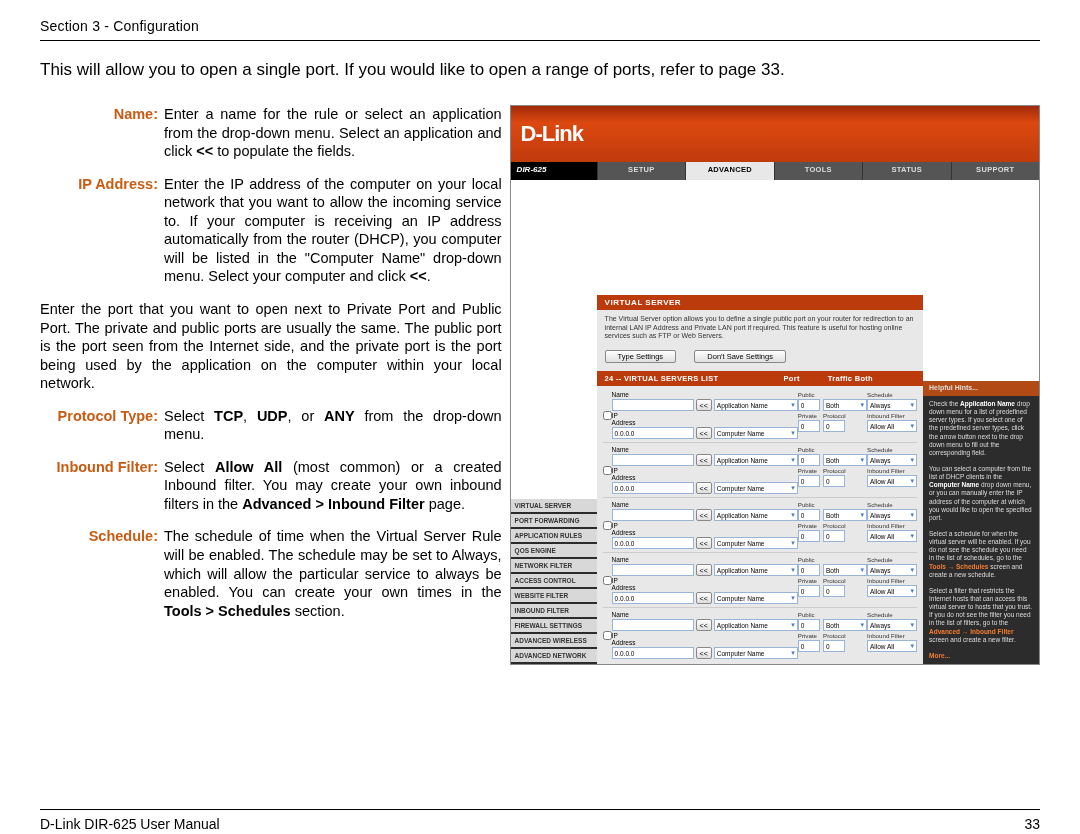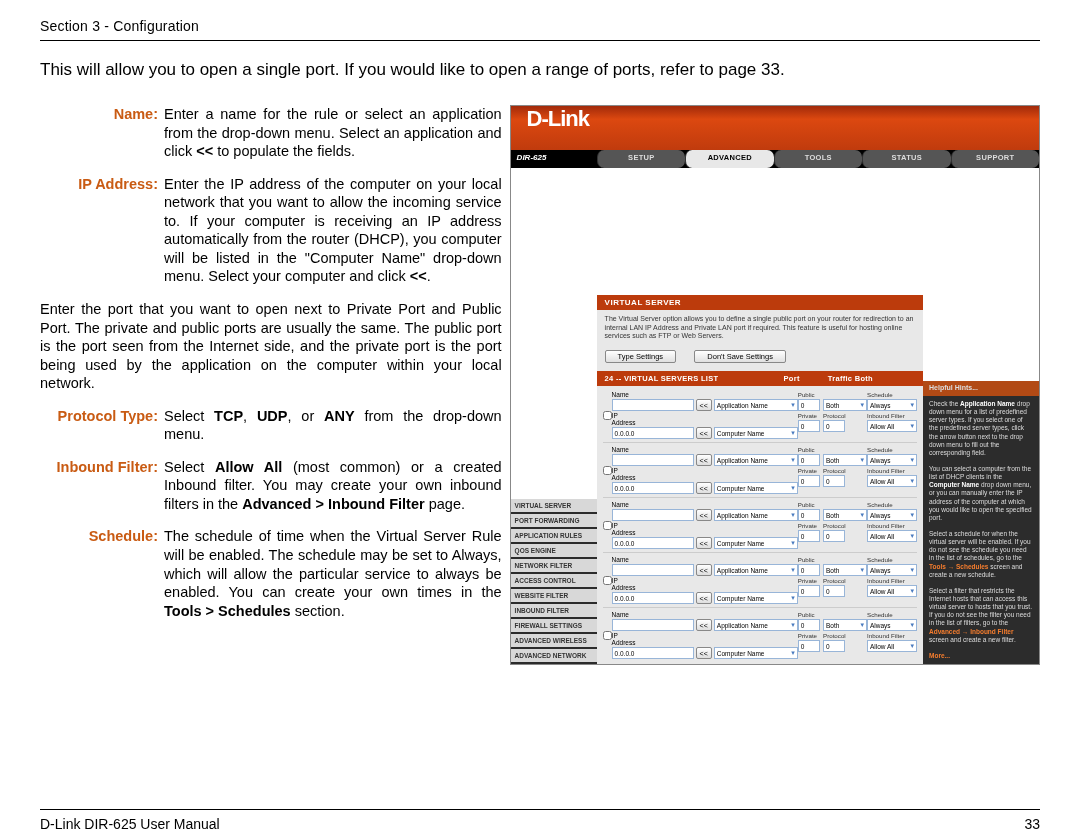--- a/index.html
+++ b/index.html
@@ -59,25 +59,25 @@
   width: 540px;
   height: 560px;
   border: 1px solid #888;
   font-size: 8px;
   background: #fff;
   overflow: hidden;
   display: flex;
   flex-direction: column;
 }
 .banner {
-  height: 44px;
+  height: 56px;
   background: linear-gradient(#a12a0a, #dc4810 30%, #c03b0d);
   display: flex;
-  align-items: flex-start;
-  padding-left: 16px;
+  align-items: center;
+  padding-left: 10px;
 }
 .brand {
   color: #fff;
   font-weight: bold;
   font-size: 22px;
   font-family: Arial, sans-serif;
   letter-spacing: -1px;
 }
 .model-row {
   display: flex;
@@ -97,21 +97,20 @@
 .top-tabs { display: flex; flex: 1; }
 .top-tab {
   flex: 1;
   text-align: center;
   padding: 3px 8px;
   background: #555;
   color: #ddd;
   border-left: 1px solid #333;
   font-size: 7.5px;
   letter-spacing: 0.3px;
-  border-radius: 7px;
 }
 .top-tab.active { background: #e8e8e8; color: #000; }
 .body-row { display: flex; flex: 1; overflow: hidden; align-items: flex-end; }
 .sidebar {
   width: 86px;
   background: #2b2b2b;
   display: flex;
   flex-direction: column;
 }
 .side-item {

